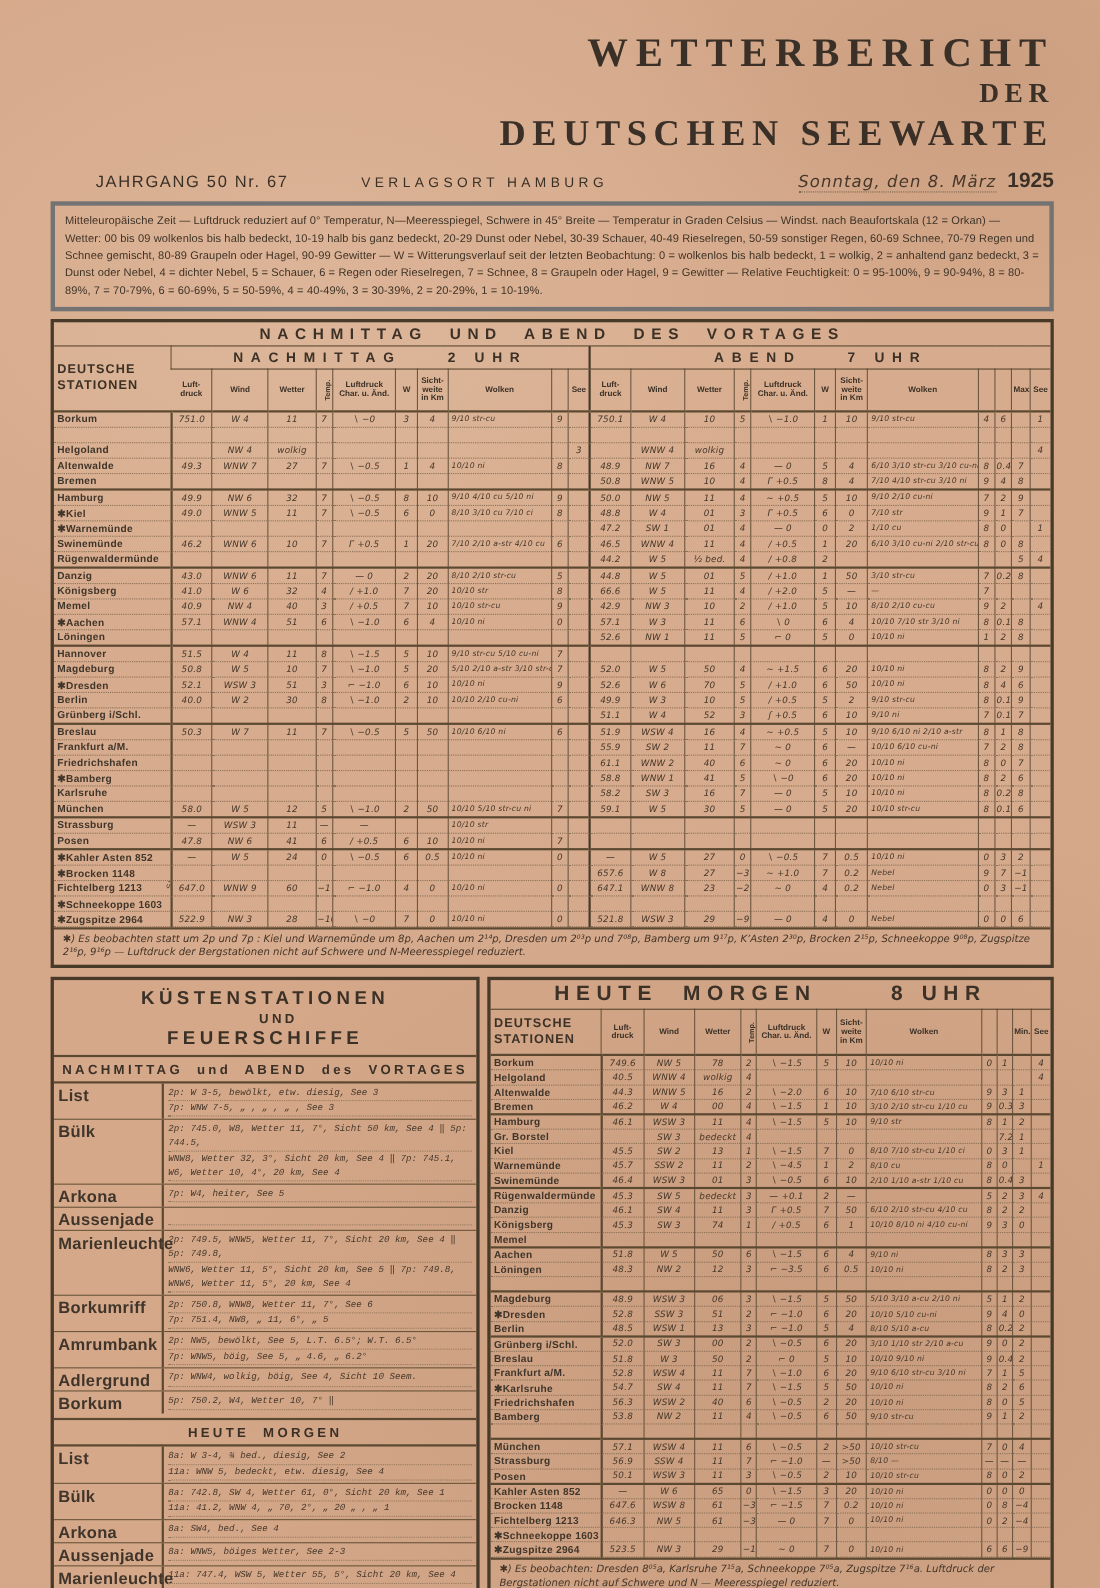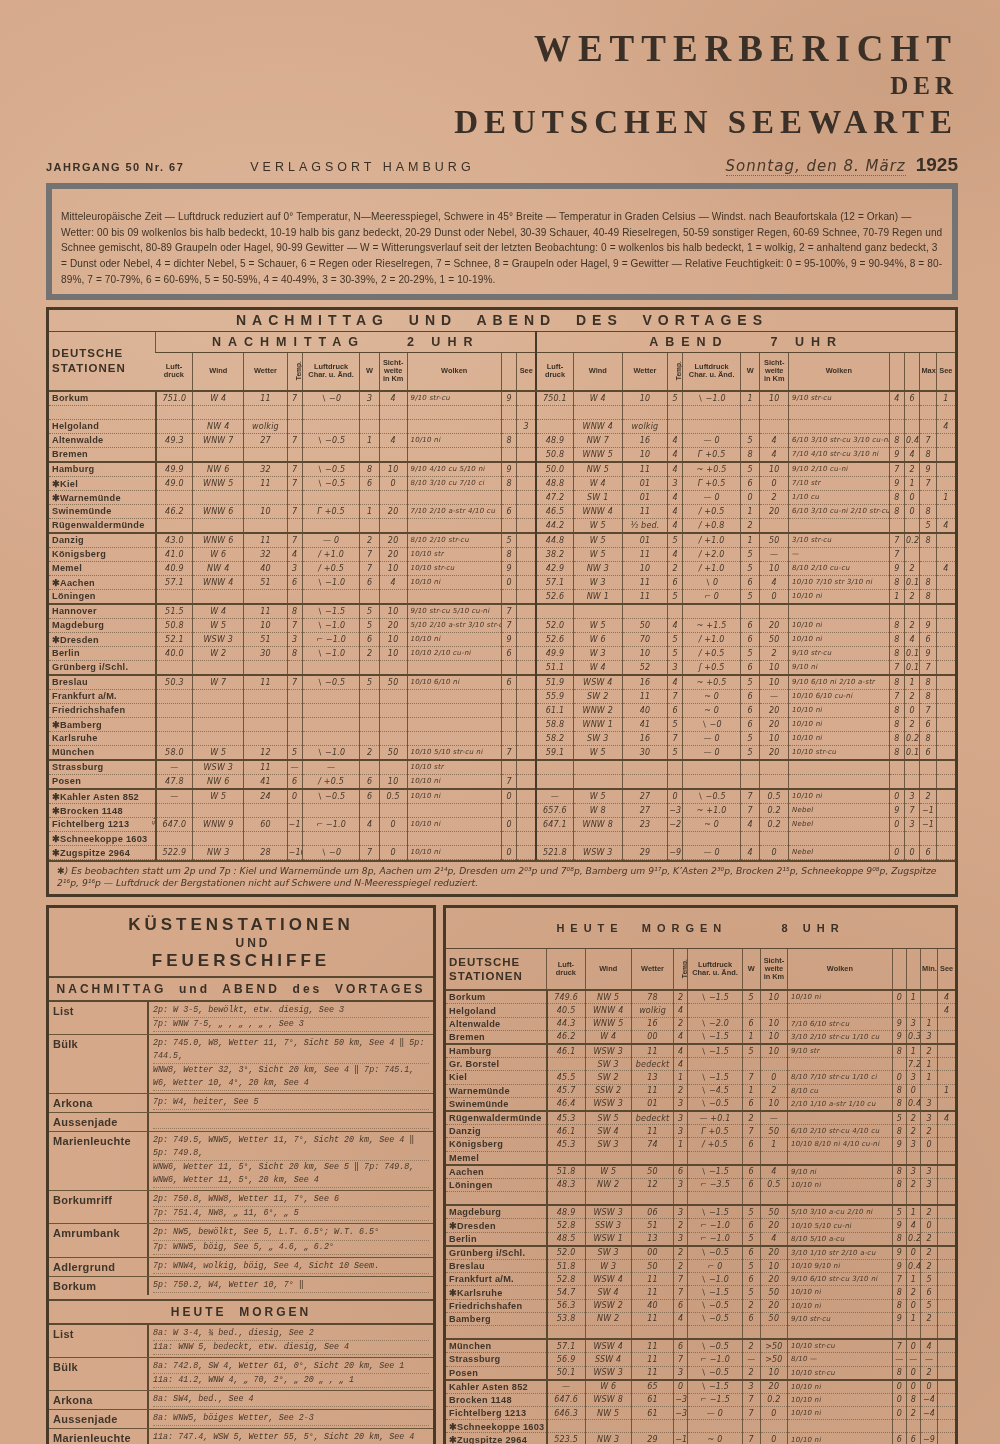--- a/index.html
+++ b/index.html
@@ -12,28 +12,28 @@
       radial-gradient(500px 300px at 90% 5%, rgba(120,80,50,0.10), transparent 70%),
       #d5a88a;
   }
   .sheet{position:relative;margin:0 42px 0 46px;padding-top:30px;}
   
   .masthead{text-align:right;font-family:"Liberation Serif",serif;color:#3a3027;}
   .m1{font-size:37px;font-weight:700;letter-spacing:7px;line-height:1.05;}
   .m2{font-size:25px;font-weight:700;letter-spacing:5px;margin-top:3px;}
   .m3{font-size:33px;font-weight:700;letter-spacing:6px;margin-top:4px;}
   .subrow{display:flex;align-items:baseline;margin:13px 0 7px;}
-  .jahrgang{font-size:11px;font-weight:700;letter-spacing:1.5px;}
+  .jahrgang{font-size:15px;font-weight:400;letter-spacing:1.5px;margin-left:41px;}
   .verlagsort{font-size:12.5px;letter-spacing:4px;margin-left:66px;}
   .dateline{margin-left:auto;display:flex;align-items:baseline;}
   .hand{font-family:"DejaVu Sans",sans-serif;font-style:italic;color:#47382a;}
   .hand-date{font-size:15px;letter-spacing:1px;border-bottom:1px dotted #7a6450;}
   .year{font-weight:700;font-size:19px;margin-left:10px;font-family:"Liberation Sans",sans-serif;font-style:normal;}
   
-  .legend{border:6px solid #737373;padding:20px 9px 6px;font-size:10.1px;line-height:1.56;letter-spacing:0.1px;color:#3e3326;}
+  .legend{border:4px solid #737373;padding:7px 9px 6px;font-size:10.1px;line-height:1.56;letter-spacing:0.1px;color:#3e3326;}
   
   .framebox{border:3px solid #483a29;margin-top:7px;background:rgba(255,240,220,0.05);}
   table{border-collapse:collapse;table-layout:fixed;width:100%;}
   th,td{border-left:1px solid #6d5740;padding:0 1px;overflow:hidden;white-space:nowrap;}
   th:first-child,td:first-child{border-left:none;}
   thead th{font-weight:700;color:#3c3126;}
   .title-th{font-size:14px;letter-spacing:6px;height:21px;border-bottom:1.5px solid #5a4830;white-space:pre;}
   .sec-th{font-size:12.5px;letter-spacing:7px;height:20px;border-bottom:1.5px solid #5a4830;white-space:pre;}
   .stations-th{font-size:11.5px;letter-spacing:1px;white-space:pre-line;text-align:left;padding-left:3px;line-height:1.25;border-bottom:2px solid #5a4830;}
   .col-th{font-size:7.4px;line-height:1.12;white-space:pre-line;height:37px;vertical-align:middle;border-bottom:2px solid #5a4830;}
@@ -52,26 +52,26 @@
   .bottom{display:flex;align-items:stretch;margin-top:8px;}
   .kpanel{width:384px;border:3px solid #483a29;flex:none;display:flex;flex-direction:column;}
   .khead{text-align:center;padding:7px 0 5px;border-bottom:2px solid #5a4830;}
   .kh1{font-size:17px;font-weight:700;letter-spacing:4px;}
   .kh2{font-size:12px;font-weight:700;letter-spacing:3px;margin-top:1px;margin-left:24px;}
   .kh3{font-size:17px;font-weight:700;letter-spacing:4px;margin-top:1px;}
   .ksub{text-align:center;font-size:12px;font-weight:700;letter-spacing:3px;padding:4px 0;border-bottom:2px solid #5a4830;white-space:pre;}
   .ksub2{border-top:2px solid #5a4830;margin-top:4px;}
   .k-row{display:flex;border-bottom:1.5px solid #6a5539;}
   .k-row:last-child{border-bottom:none;}
-  .k-station{width:94px;flex:none;border-right:2px solid #5a4830;font-weight:700;font-size:11px;padding:3px 0 0 4px;letter-spacing:0.3px;color:#40352a;}
+  .k-station{width:94px;flex:none;border-right:2px solid #5a4830;font-weight:700;font-size:15px;padding:3px 0 0 4px;letter-spacing:0.3px;color:#40352a;}
   .k-entry{flex:1;font-family:Liberation Mono, monospace;font-style:italic;font-size:8.4px;line-height:1.55;padding:2px 4px 2px;color:#463729;}
   .k-entry div{border-bottom:1px dotted #97including 7a5e;border-bottom:1px dotted #977a5e;}
   .k-entry div:last-child{border-bottom:1px dotted #977a5e;}
   .rpanel{flex:1;margin-left:7px;border:3px solid #483a29;}
-  .rpanel .title-th{height:40px;font-size:11px;border-radius:11px;}
+  .rpanel .title-th{height:26px;font-size:19px;border-radius:11px;}
   .rpanel .col-th{height:40px;}
   .rpanel tbody td{height:12.2px;}
 </style>
 </head>
 <body>
 
 <div class="sheet">
 
   <div class="masthead">
     <div class="m1">WETTERBERICHT</div>
@@ -441,21 +441,21 @@
             <td class="hcell sep">41.0</td>
             <td class="hcell">W 6</td>
             <td class="hcell">32</td>
             <td class="hcell">4</td>
             <td class="hcell">/ +1.0</td>
             <td class="hcell">7</td>
             <td class="hcell">20</td>
             <td class="hcell wolk">10/10  str</td>
             <td class="hcell">8</td>
             <td class="hcell"></td>
-            <td class="hcell sep">38.2</td>
+            <td class="hcell sep">66.6</td>
             <td class="hcell">W 5</td>
             <td class="hcell">11</td>
             <td class="hcell">4</td>
             <td class="hcell">/ +2.0</td>
             <td class="hcell">5</td>
             <td class="hcell">—</td>
             <td class="hcell wolk">—  </td>
             <td class="hcell">7</td>
             <td class="hcell"></td>
             <td class="hcell"></td>

